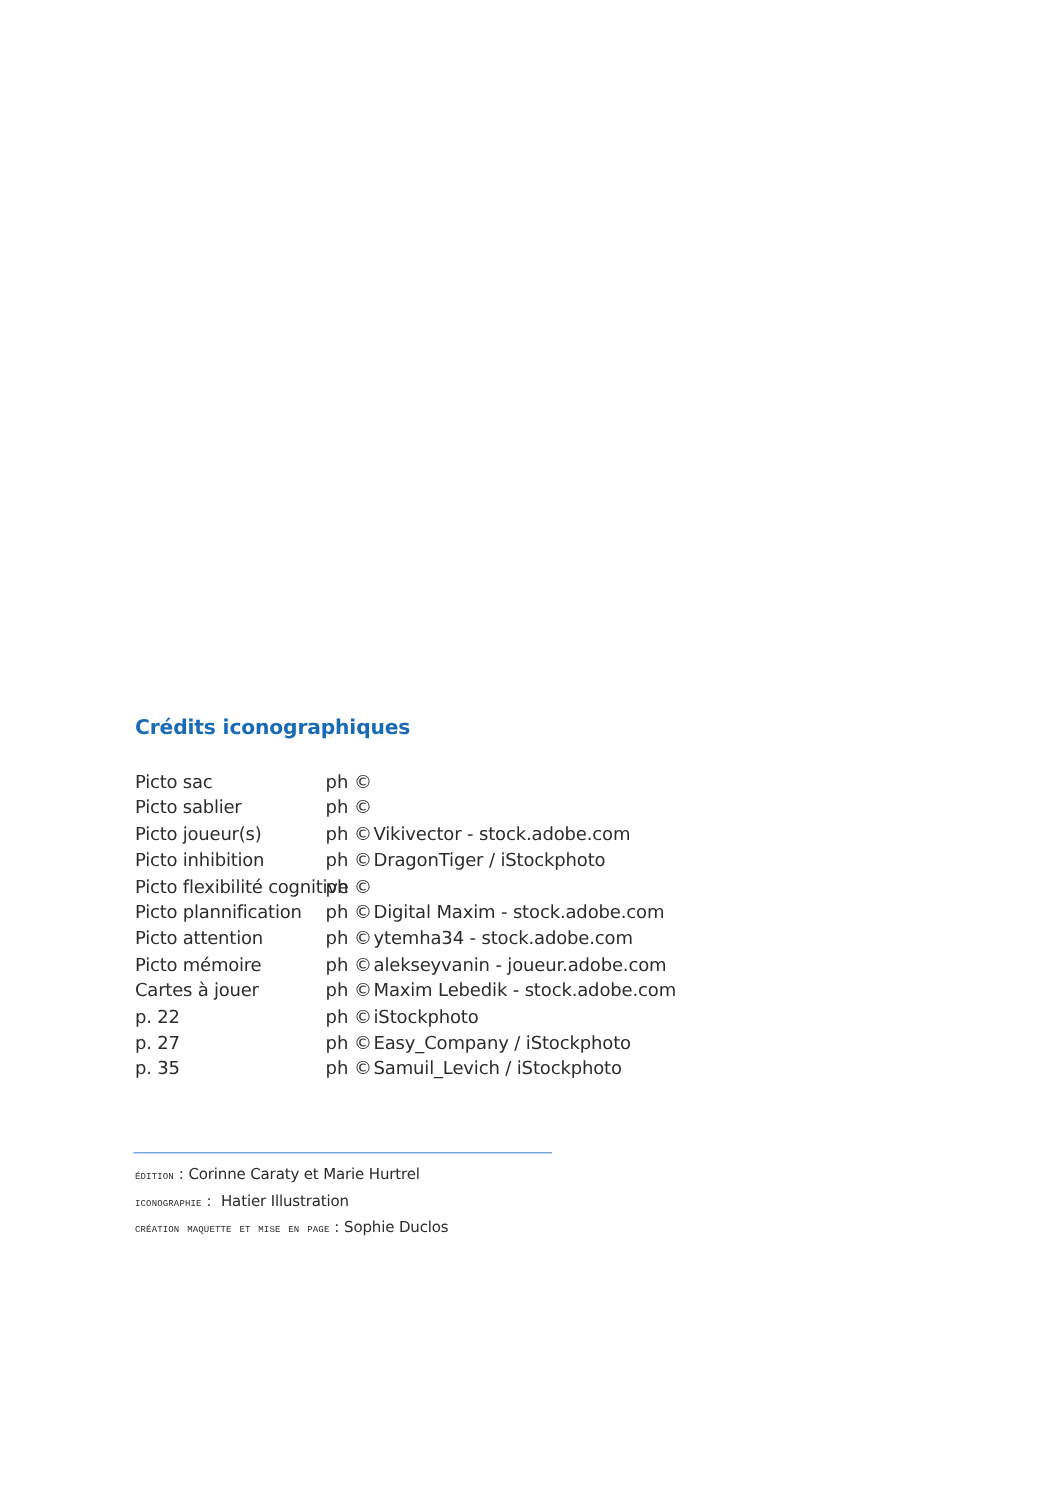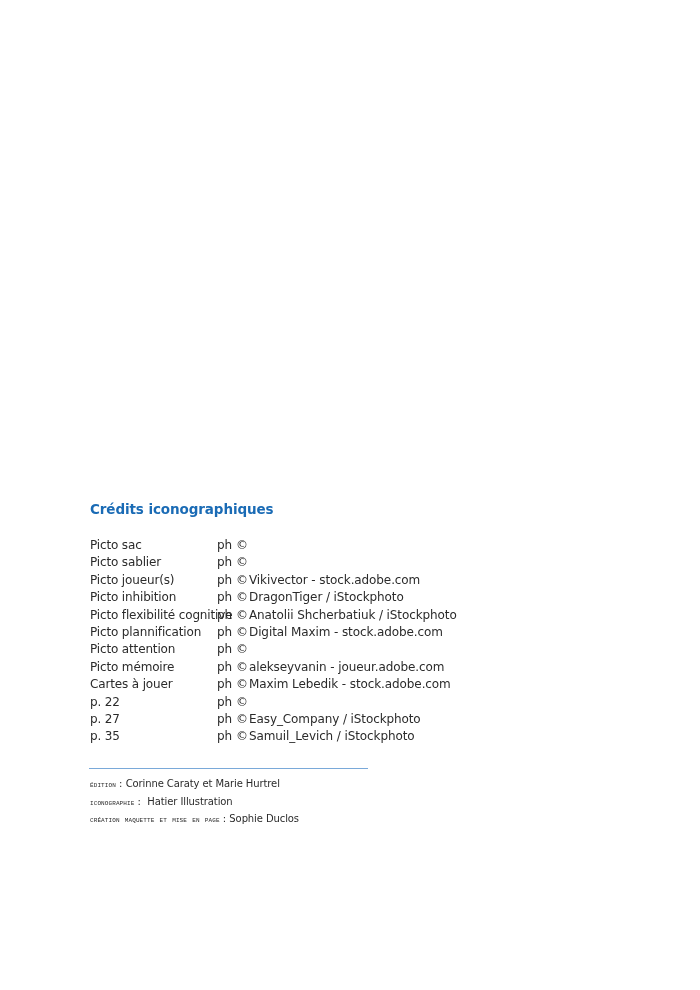--- a/index.html
+++ b/index.html
@@ -11,21 +11,21 @@
       width: 700px;
       height: 990px;
       position: relative;
       overflow: hidden;
       font-family: "DejaVu Sans", sans-serif;
       color: #2b2b2b;
     }
     .credits {
       position: absolute;
       left: 90px;
-      top: 499px;
+      top: 475px;
       width: 520px;
     }
     .credits-title {
       font-family: "DejaVu Sans", sans-serif;
       font-weight: bold;
       font-size: 13.5px;
       color: #1a6bb5;
       margin: 0 0 18px 0;
       letter-spacing: -0.1px;
       line-height: 20px;
@@ -111,44 +111,45 @@
       <span class="credit-source">Vikivector - stock.adobe.com</span>
     </li>
     <li class="credit-row">
       <span class="credit-subject">Picto inhibition</span>
       <span class="credit-ph">ph ©</span>
       <span class="credit-source">DragonTiger / iStockphoto</span>
     </li>
     <li class="credit-row">
       <span class="credit-subject">Picto flexibilité cognitive</span>
       <span class="credit-ph">ph ©</span>
-      <span class="credit-source">Anatolii Shcherbatiuk / iStockphoto</span>
     </li>
     <li class="credit-row">
       <span class="credit-subject">Picto plannification</span>
       <span class="credit-ph">ph ©</span>
       <span class="credit-source">Digital Maxim - stock.adobe.com</span>
     </li>
     <li class="credit-row">
       <span class="credit-subject">Picto attention</span>
       <span class="credit-ph">ph ©</span>
+      <span class="credit-source">ytemha34 - stock.adobe.com</span>
     </li>
     <li class="credit-row">
       <span class="credit-subject">Picto mémoire</span>
       <span class="credit-ph">ph ©</span>
       <span class="credit-source">alekseyvanin - joueur.adobe.com</span>
     </li>
     <li class="credit-row">
       <span class="credit-subject">Cartes à jouer</span>
       <span class="credit-ph">ph ©</span>
       <span class="credit-source">Maxim Lebedik - stock.adobe.com</span>
     </li>
     <li class="credit-row">
       <span class="credit-subject">p. 22</span>
       <span class="credit-ph">ph ©</span>
+      <span class="credit-source">iStockphoto</span>
     </li>
     <li class="credit-row">
       <span class="credit-subject">p. 27</span>
       <span class="credit-ph">ph ©</span>
       <span class="credit-source">Easy_Company / iStockphoto</span>
     </li>
     <li class="credit-row">
       <span class="credit-subject">p. 35</span>
       <span class="credit-ph">ph ©</span>
       <span class="credit-source">Samuil_Levich / iStockphoto</span>

